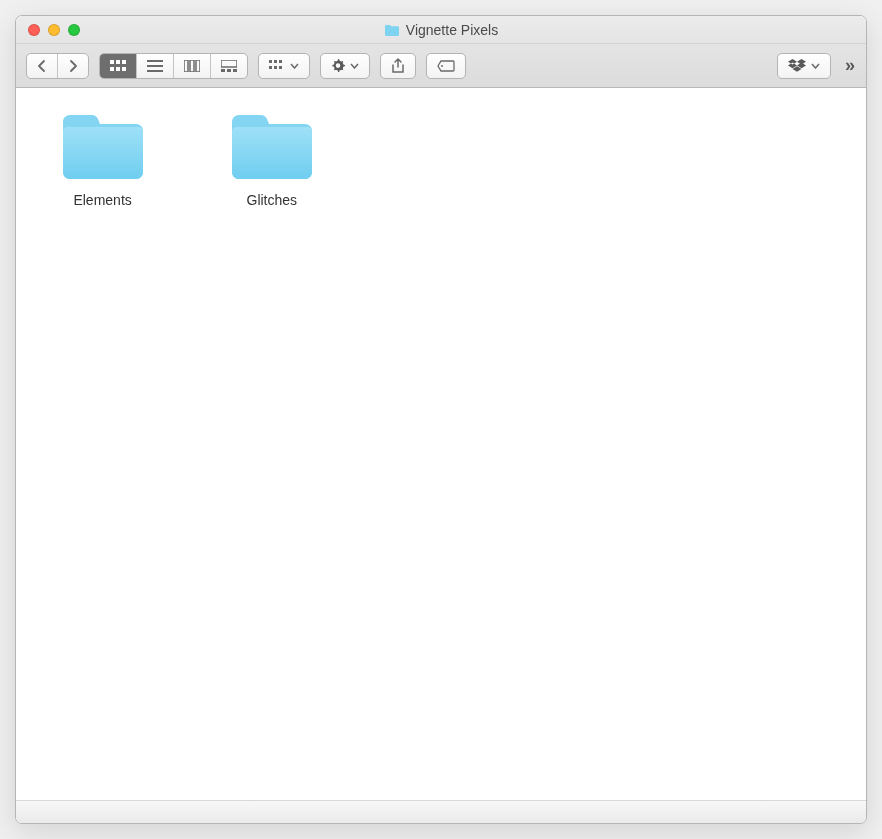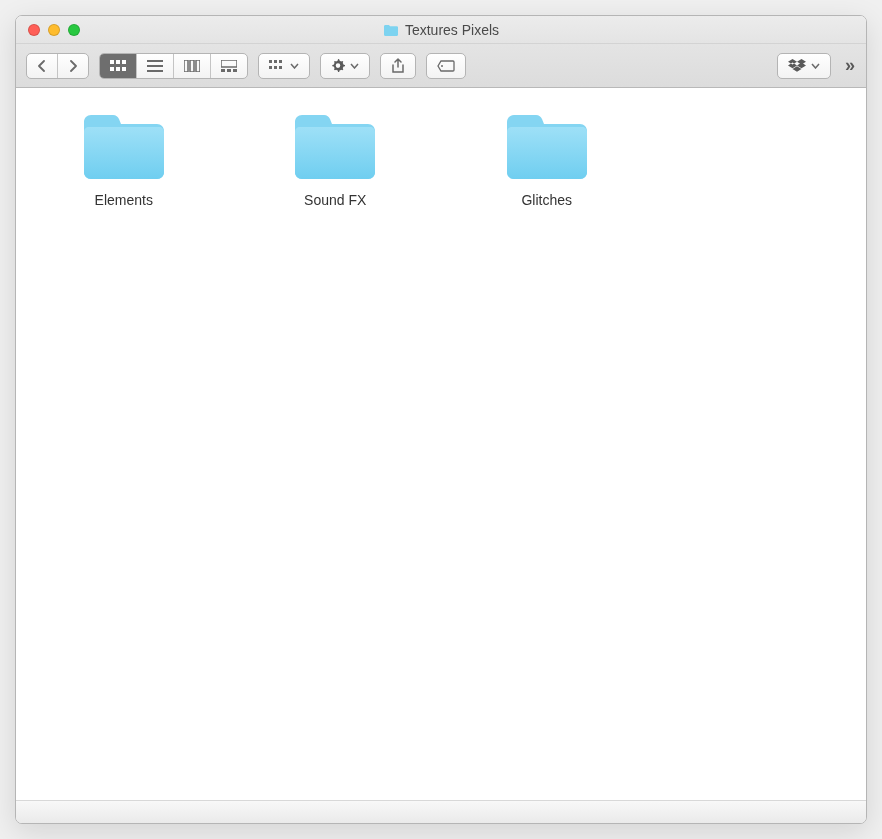--- a/index.html
+++ b/index.html
@@ -92,21 +92,21 @@
       background: #6e6e6e;
       color: #fff;
     }
     .btn svg { display: block; }
     .spacer { flex: 1; }
     .content {
       flex: 1;
       background: #fff;
       padding: 24px 17px;
       display: grid;
-      grid-template-columns: repeat(4, 1fr);
+      grid-template-columns: repeat(5, 1fr);
       grid-auto-rows: min-content;
       gap: 40px 30px;
       align-content: start;
       border-bottom: 1px solid #d8d8d8;
     }
     .folder-item {
       display: flex;
       flex-direction: column;
       align-items: center;
       gap: 10px;
@@ -141,21 +141,21 @@
   <div class="titlebar">
     <div class="traffic-lights">
       <div class="tl red"></div>
       <div class="tl yellow"></div>
       <div class="tl green"></div>
     </div>
     <div class="title-center">
       <svg class="folder-mini" viewBox="0 0 16 14">
         <path d="M1 3.5 C1 2.7 1.6 2 2.3 2 L6 2 L7 3.2 L13.8 3.2 C14.5 3.2 15 3.8 15 4.5 L15 11.5 C15 12.3 14.4 13 13.6 13 L2.4 13 C1.6 13 1 12.3 1 11.5 Z" fill="#7dd3f0"></path>
       </svg>
-      <span class="title-text">Textures Pixels</span>
+      <span class="title-text">Vignette Pixels</span>
     </div>
   </div>
 
   <div class="toolbar">
 
     <div class="btn-group">
       <div class="btn">
         <svg width="10" height="12">
             <path d="M7 1 L2 6 L7 11" stroke="#6a6a6a" stroke-width="1.8" fill="none" stroke-linecap="round" stroke-linejoin="round"></path>
           </svg>
@@ -274,33 +274,20 @@
         </linearGradient>
       </defs>
       <path d="M3 10 C3 6 6 3 10 3 L32 3 C35 3 37 5 38 7 L40 12 L76 12 C80 12 83 15 83 19 L83 60 C83 64 80 67 76 67 L10 67 C6 67 3 64 3 60 Z" fill="#6fcef0" opacity="0.85"></path>
       <path d="M3 20 C3 17 5 15 8 15 L78 15 C81 15 83 17 83 20 L83 60 C83 64 80 67 76 67 L10 67 C6 67 3 64 3 60 Z" fill="url(#fg0)"></path>
     </svg>
     <span class="folder-label">Elements</span>
   </div>
       <div class="folder-item">
     <svg class="folder-icon" viewBox="0 0 86 70">
       <defs>
-        <linearGradient id="fg3" x1="0" y1="0" x2="0" y2="1">
-          <stop offset="0%" stop-color="#9ee0f7"></stop>
-          <stop offset="100%" stop-color="#6fcef0"></stop>
-        </linearGradient>
-      </defs>
-      <path d="M3 10 C3 6 6 3 10 3 L32 3 C35 3 37 5 38 7 L40 12 L76 12 C80 12 83 15 83 19 L83 60 C83 64 80 67 76 67 L10 67 C6 67 3 64 3 60 Z" fill="#6fcef0" opacity="0.85"></path>
-      <path d="M3 20 C3 17 5 15 8 15 L78 15 C81 15 83 17 83 20 L83 60 C83 64 80 67 76 67 L10 67 C6 67 3 64 3 60 Z" fill="url(#fg3)"></path>
-    </svg>
-    <span class="folder-label">Sound FX</span>
-  </div>
-      <div class="folder-item">
-    <svg class="folder-icon" viewBox="0 0 86 70">
-      <defs>
         <linearGradient id="fg4" x1="0" y1="0" x2="0" y2="1">
           <stop offset="0%" stop-color="#9ee0f7"></stop>
           <stop offset="100%" stop-color="#6fcef0"></stop>
         </linearGradient>
       </defs>
       <path d="M3 10 C3 6 6 3 10 3 L32 3 C35 3 37 5 38 7 L40 12 L76 12 C80 12 83 15 83 19 L83 60 C83 64 80 67 76 67 L10 67 C6 67 3 64 3 60 Z" fill="#6fcef0" opacity="0.85"></path>
       <path d="M3 20 C3 17 5 15 8 15 L78 15 C81 15 83 17 83 20 L83 60 C83 64 80 67 76 67 L10 67 C6 67 3 64 3 60 Z" fill="url(#fg4)"></path>
     </svg>
     <span class="folder-label">Glitches</span>
   </div>

